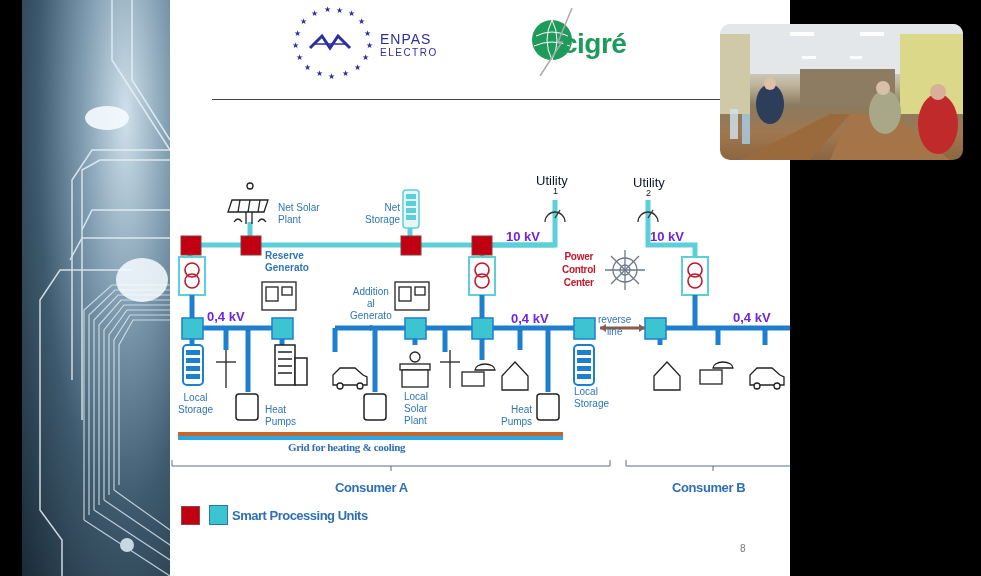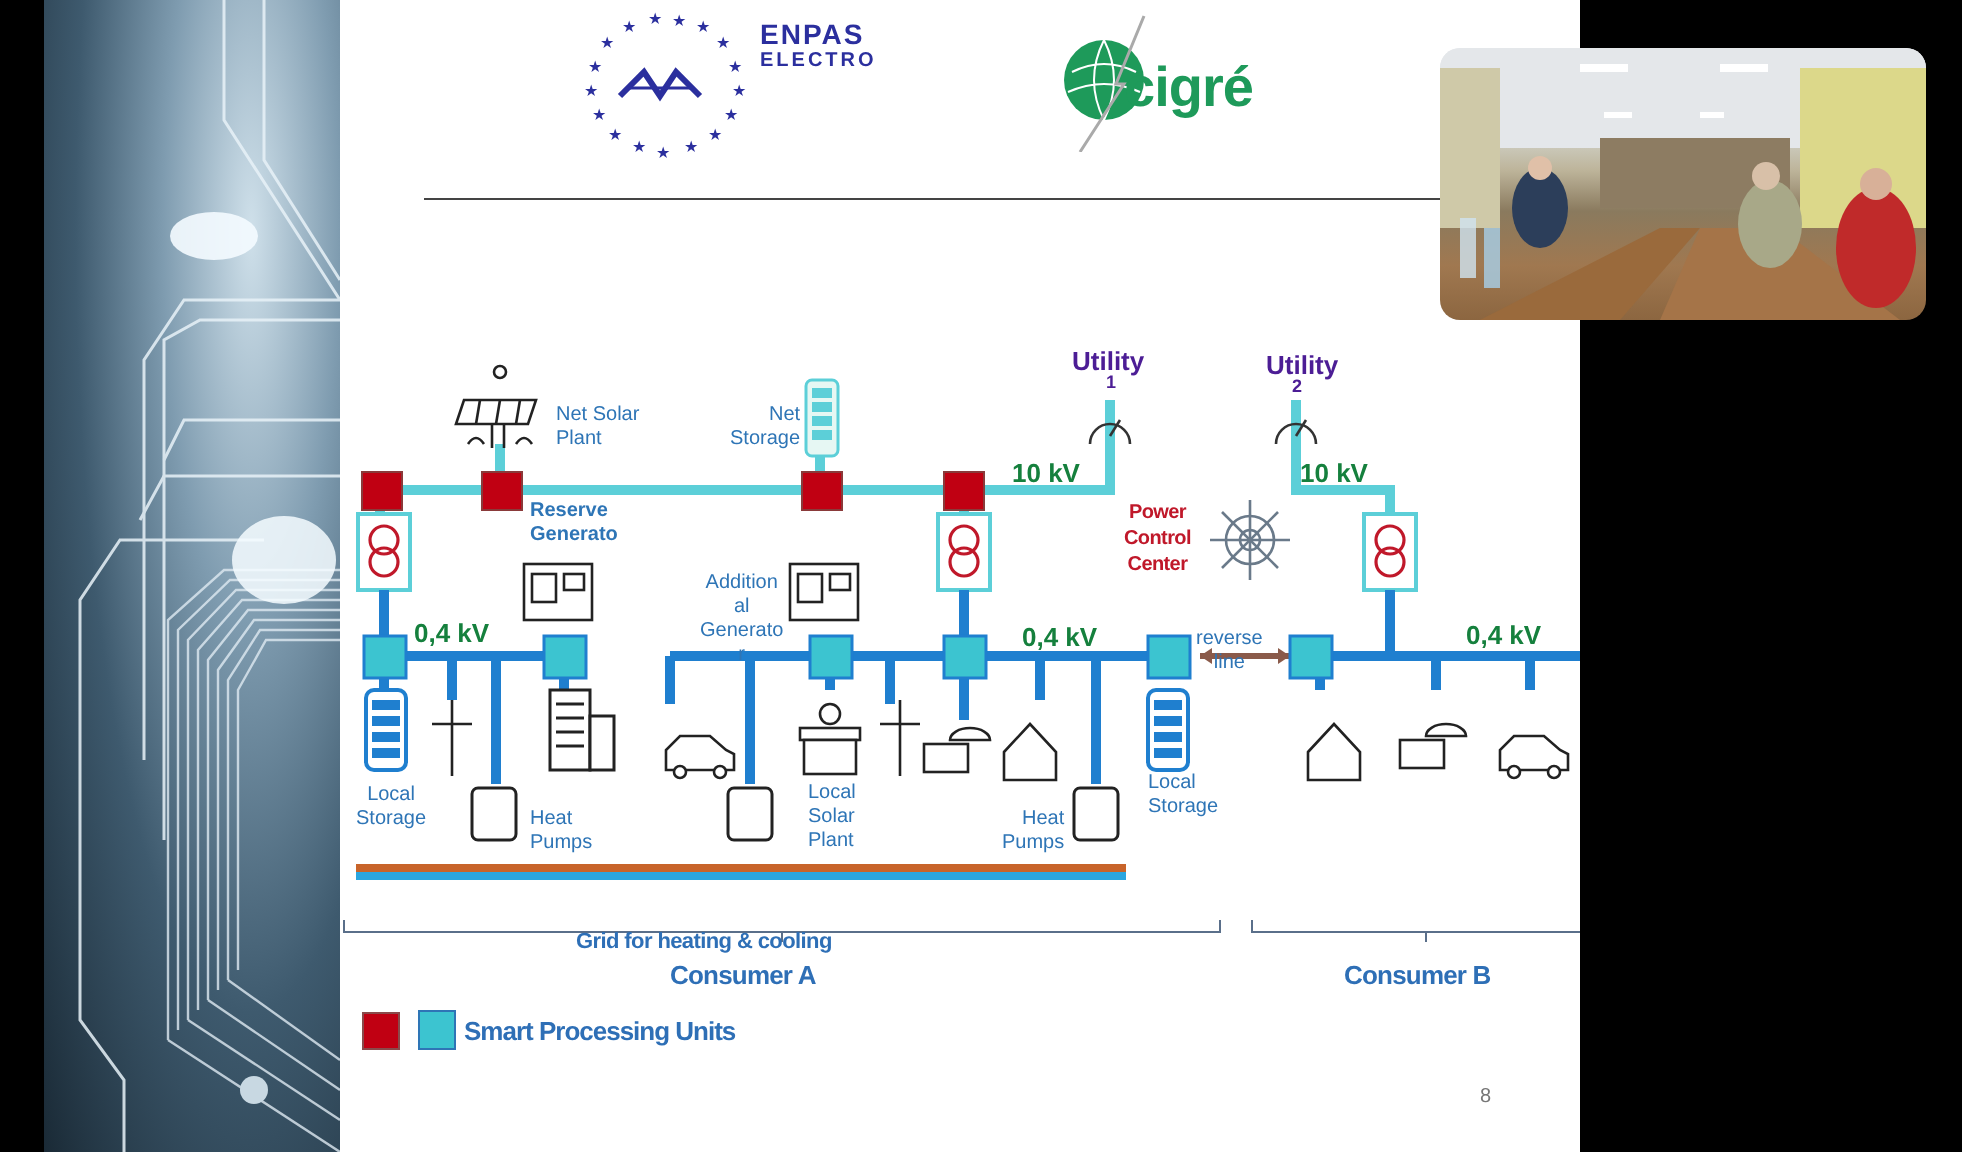--- a/index.html
+++ b/index.html
@@ -2,33 +2,33 @@
 <html><head>
 <meta charset="utf-8">
 <style>
   html, body { margin:0; padding:0; }
   body { width:981px; height:576px; background:#000; position:relative; overflow:hidden; font-family:"Liberation Sans", sans-serif; }
   .deco { position:absolute; left:22px; top:0; width:148px; height:576px; overflow:hidden;
     background: radial-gradient(ellipse at 70% 20%, #cfe0ea 0%, #7f9cb0 30%, #3e5a6e 60%, #1a2a36 100%); }
   .deco svg { position:absolute; left:0; top:0; }
   .slide { position:absolute; left:170px; top:0; width:620px; height:576px; background:#fff; overflow:hidden; }
   .logo-enpas { position:absolute; left:110px; top:0; }
-  .enpas-text { position:absolute; left:210px; top:10px; color:#2b2f9e; font-weight:bold; font-size:14px; letter-spacing:1px; line-height:14px; }
+  .enpas-text { position:absolute; left:210px; top:32px; color:#2b2f9e; font-weight:normal; font-size:14px; letter-spacing:1px; line-height:14px; }
   .enpas-text .l2 { font-size:10px; letter-spacing:1.5px; }
   .cigre { position:absolute; left:358px; top:6px; }
   .cigre-text { position:absolute; left:392px; top:28px; color:#1e9a5a; font-weight:bold; font-size:28px; letter-spacing:-0.5px; }
   .hrule { position:absolute; left:42px; top:99px; width:520px; height:1px; background:#444; }
   .title { position:absolute; left:0; top:124px; width:590px; text-align:center; font-size:19px; font-weight:bold; color:#1b1f7a; letter-spacing:0.3px; }
   .diagram { position:absolute; left:0; top:0; }
   .lbl { position:absolute; font-size:10px; color:#2e75b6; line-height:12px; white-space:nowrap; }
   .lbl.c { text-align:center; }
-  .kv { position:absolute; font-size:13px; font-weight:bold; color:#15803d; }
-  .util { position:absolute; font-size:13px; font-weight:bold; color:#4c1d95; }
+  .kv { position:absolute; font-size:13px; font-weight:bold; color:#6d28d9; }
+  .util { position:absolute; font-size:13px; font-weight:normal; color:#0f172a; }
   .pcc { position:absolute; font-size:10px; font-weight:bold; color:#c0182a; line-height:13px; text-align:center; letter-spacing:-0.3px; }
-  .gridlbl { position:absolute; left:118px; top:465px; font-size:11px; font-weight:bold; color:#2e6fb6; letter-spacing:-0.3px; }
+  .gridlbl { position:absolute; left:118px; top:441px; font-size:11px; font-weight:bold; color:#2e6fb6; letter-spacing:-0.3px;font-family:Liberation Serif, serif; }
   .consumer { position:absolute; font-size:13px; font-weight:bold; color:#2e6fb6; letter-spacing:-0.4px; }
   .legend-red { position:absolute; left:11px; top:506px; width:17px; height:17px; background:#c00012; border:1px solid #8a4a4a; }
   .legend-teal { position:absolute; left:39px; top:505px; width:17px; height:18px; background:#3cc4d0; border:1px solid #2e75b6; }
   .legend-lbl { position:absolute; left:62px; top:508px; font-size:13px; font-weight:bold; color:#2e6fb6; letter-spacing:-0.5px; }
   .pageno { position:absolute; left:570px; top:543px; font-size:10px; color:#777; }
   .video { position:absolute; left:720px; top:24px; width:243px; height:136px; border-radius:10px; overflow:hidden;
     background: linear-gradient(180deg, #e9ecef 0%, #d7dcd8 28%, #bdb49a 45%, #8a7a5e 60%, #a07850 80%, #8c6640 100%); }
 </style>
 </head>
 <body>

